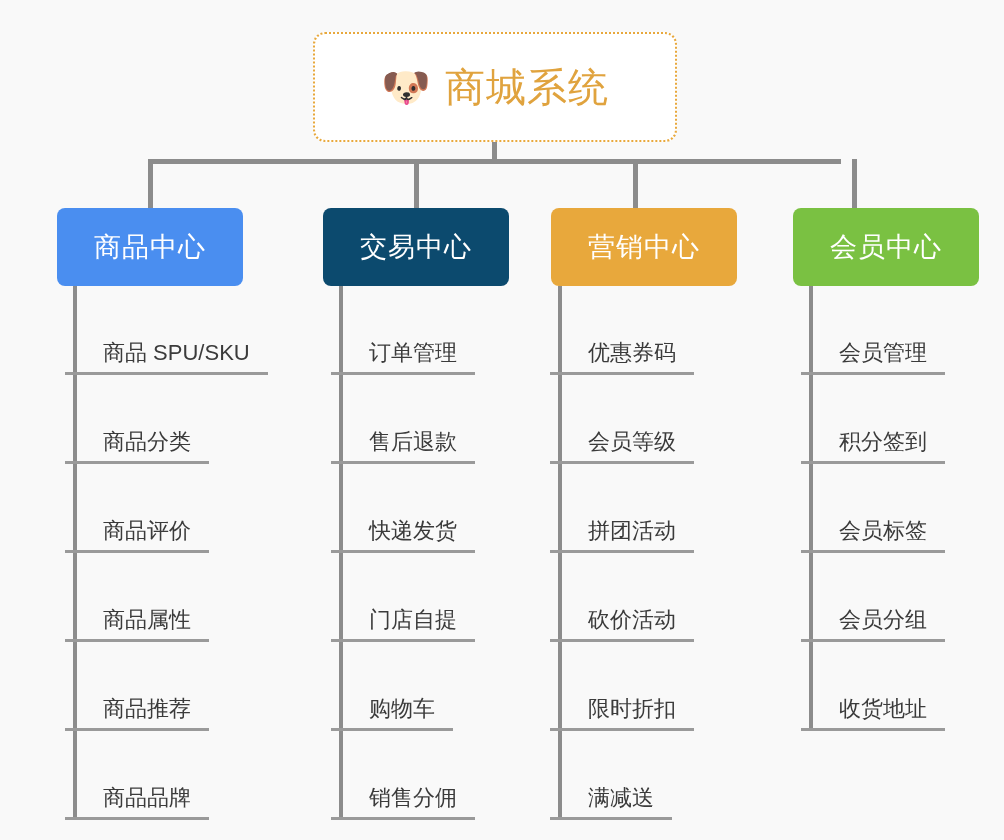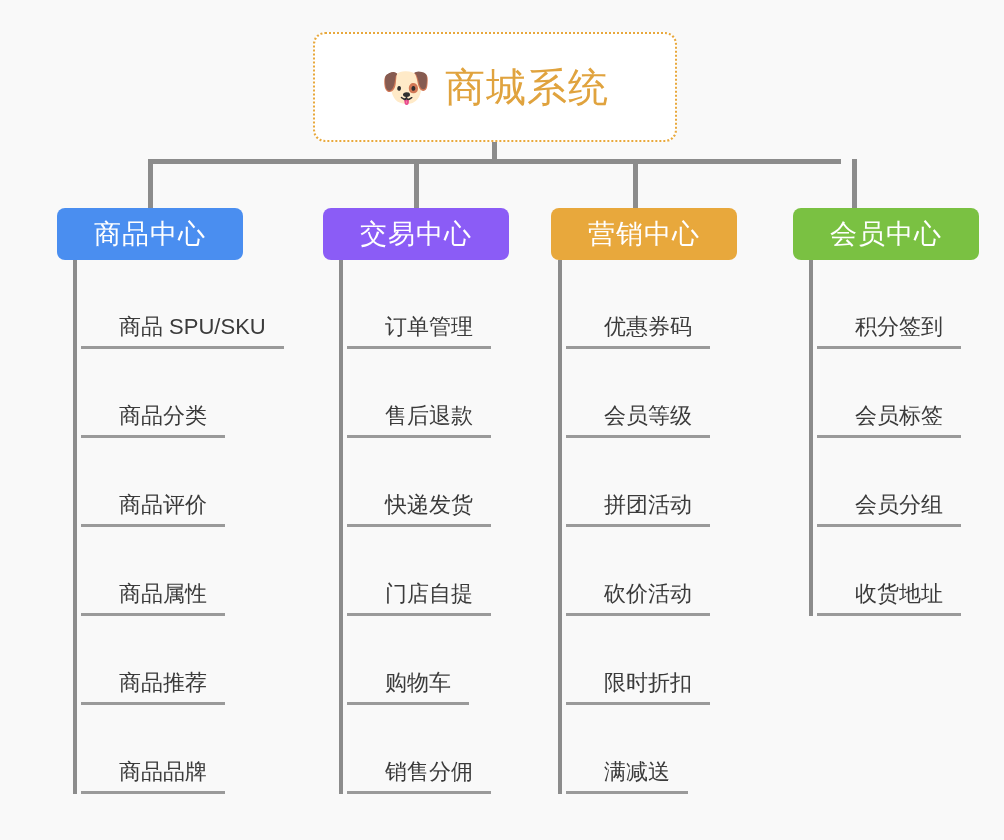--- a/index.html
+++ b/index.html
@@ -74,37 +74,37 @@
   }
 
   
   .column {
     position: absolute;
     top: 208px;
     width: 210px;
   }
   .col-head {
     width: 186px;
-    height: 52px;
+    height: 78px;
     box-sizing: border-box;
     border-radius: 8px;
     display: flex;
     align-items: center;
     justify-content: center;
     color: #ffffff;
     font-size: 27px;
     letter-spacing: 1px;
     white-space: nowrap;
   }
 
   
   .leaves {
     position: relative;
     margin-top: 0;
-    padding-left: 24px;
+    padding-left: 8px;
     border-left: 4px solid #8c8c8c;
     margin-left: 16px;
   }
   .leaf {
     height: 89px;
     display: flex;
     align-items: flex-end;
     position: relative;
   }
   .leaf-label {
@@ -158,21 +158,21 @@
           </div>
           <div class="leaf">
             <span class="leaf-label">商品推荐</span>
           </div>
           <div class="leaf">
             <span class="leaf-label">商品品牌</span>
           </div>
         </div>
       </div>
       <div class="column" style="left: 323px;">
-        <div class="col-head" style="background: #8b5cf6; text-align: center;">
+        <div class="col-head" style="background: #0c4a6e; text-align: center;">
           <span>交易中心</span>
         </div>
         <div class="leaves">
           <div class="leaf">
             <span class="leaf-label">订单管理</span>
           </div>
           <div class="leaf">
             <span class="leaf-label">售后退款</span>
           </div>
           <div class="leaf">
@@ -212,20 +212,23 @@
           <div class="leaf">
             <span class="leaf-label">满减送</span>
           </div>
         </div>
       </div>
       <div class="column" style="left: 793px;">
         <div class="col-head" style="background: rgb(122, 193, 66);">
           <span>会员中心</span>
         </div>
         <div class="leaves">
+          <div class="leaf">
+            <span class="leaf-label">会员管理</span>
+          </div>
           <div class="leaf">
             <span class="leaf-label">积分签到</span>
           </div>
           <div class="leaf">
             <span class="leaf-label">会员标签</span>
           </div>
           <div class="leaf">
             <span class="leaf-label">会员分组</span>
           </div>
           <div class="leaf">

